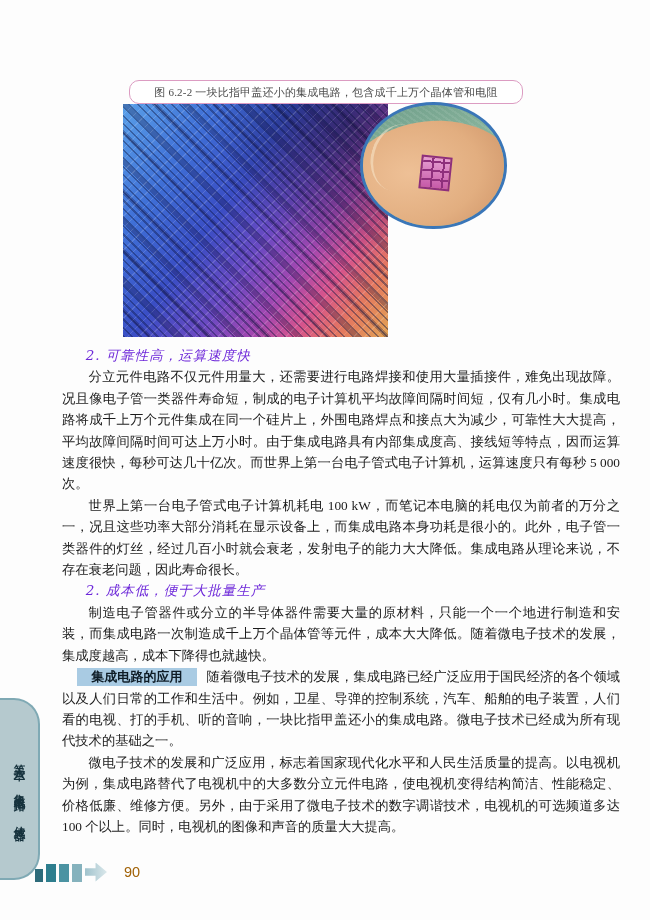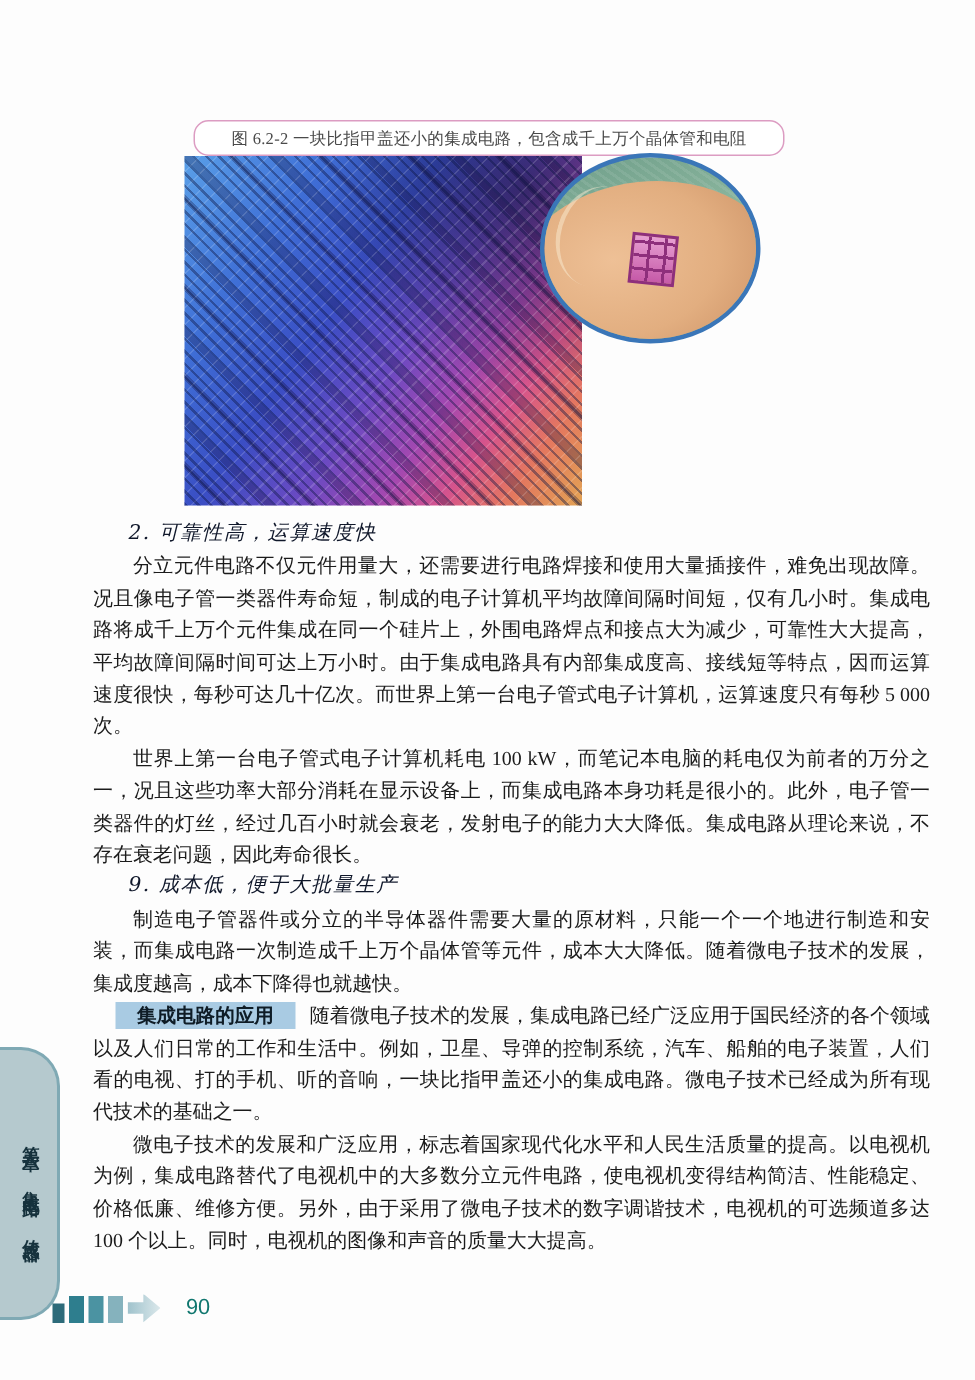--- a/index.html
+++ b/index.html
@@ -58,21 +58,21 @@
       linear-gradient(#e79fd2, #c65aa8);
   }
 
   
   .text-block {
     position:absolute; left:62px; top:345px; width:558px;
     font-size:13.3px; line-height:21.4px; color:#1b1b1b; text-align:justify;
   }
   .text-block h3 {
     margin:0; font-size:13.5px; line-height:21.4px; font-weight:500;
-    font-style:italic; text-indent:1.75em; letter-spacing:1px; color:#0f172a;
+    font-style:italic; text-indent:1.75em; letter-spacing:1px; color:#6d28d9;
     font-family:"DejaVu Serif","Liberation Serif",serif;
   }
   .text-block p { margin:0; text-indent:2em; }
   .text-block p.app-line { text-indent:1.15em; }
   .highlight-label {
     background:var(--highlight_bg,#a9cbe3); color:#0e1c26;
     font-weight:bold; font-style:normal;
     font-family:"Liberation Sans","DejaVu Sans",sans-serif;
     font-size:13px; padding:1px 14px 2px; margin-right:10px;
   }
@@ -102,21 +102,21 @@
   .fbar.b2 { width:10px; height:18px; background:var(--accent_teal,#2e7e8e); }
   .fbar.b3 { width:10px; height:18px; background:#4b93a2; }
   .fbar.b4 { width:10px; height:18px; background:#85b2bd; }
   .farrow {
     width:22px; height:19px; align-self:center;
     background:linear-gradient(90deg,#9fc2cc,#dbe8eb);
     clip-path:polygon(0 30%, 48% 30%, 48% 0, 100% 50%, 48% 100%, 48% 70%, 0 70%);
   }
   .pagenum {
     margin-left:14px; align-self:center;
-    font-size:14.5px; color:#0f766e;
+    font-size:14.5px; color:#a16207;
     font-family:"Liberation Sans","DejaVu Sans",sans-serif;
   }
 </style>
 </head>
 <body>
 
 <div class="page">
 
   <div class="caption-box">
     <span>图 6.2-2 一块比指甲盖还小的集成电路，包含成千上万个晶体管和电阻</span>
@@ -130,21 +130,21 @@
       <div class="chip"></div>
     </div>
   </div>
 
   <div class="text-block">
     <h3>2. 可靠性高，运算速度快</h3>
     <p>分立元件电路不仅元件用量大，还需要进行电路焊接和使用大量插接件，难免出现故障。况且像电子管一类器件寿命短，制成的电子计算机平均故障间隔时间短，仅有几小时。集成电路将成千上万个元件集成在同一个硅片上，外围电路焊点和接点大为减少，可靠性大大提高，平均故障间隔时间可达上万小时。由于集成电路具有内部集成度高、接线短等特点，因而运算速度很快，每秒可达几十亿次。而世界上第一台电子管式电子计算机，运算速度只有每秒 5 000 次。</p>
 
     <p>世界上第一台电子管式电子计算机耗电 100 kW，而笔记本电脑的耗电仅为前者的万分之一，况且这些功率大部分消耗在显示设备上，而集成电路本身功耗是很小的。此外，电子管一类器件的灯丝，经过几百小时就会衰老，发射电子的能力大大降低。集成电路从理论来说，不存在衰老问题，因此寿命很长。</p>
 
-    <h3>9. 成本低，便于大批量生产</h3>
+    <h3>2. 成本低，便于大批量生产</h3>
     <p>制造电子管器件或分立的半导体器件需要大量的原材料，只能一个一个地进行制造和安装，而集成电路一次制造成千上万个晶体管等元件，成本大大降低。随着微电子技术的发展，集成度越高，成本下降得也就越快。</p>
 
     <p class="app-line">
       <span class="highlight-label">集成电路的应用</span><span>随着微电子技术的发展，集成电路已经广泛应用于国民经济的各个领域以及人们日常的工作和生活中。例如，卫星、导弹的控制系统，汽车、船舶的电子装置，人们看的电视、打的手机、听的音响，一块比指甲盖还小的集成电路。微电子技术已经成为所有现代技术的基础之一。</span>
     </p>
     <p>微电子技术的发展和广泛应用，标志着国家现代化水平和人民生活质量的提高。以电视机为例，集成电路替代了电视机中的大多数分立元件电路，使电视机变得结构简洁、性能稳定、价格低廉、维修方便。另外，由于采用了微电子技术的数字调谐技术，电视机的可选频道多达 100 个以上。同时，电视机的图像和声音的质量大大提高。</p>
   </div>
 
   <div class="sidebar-tab">
     <div class="vtext">

